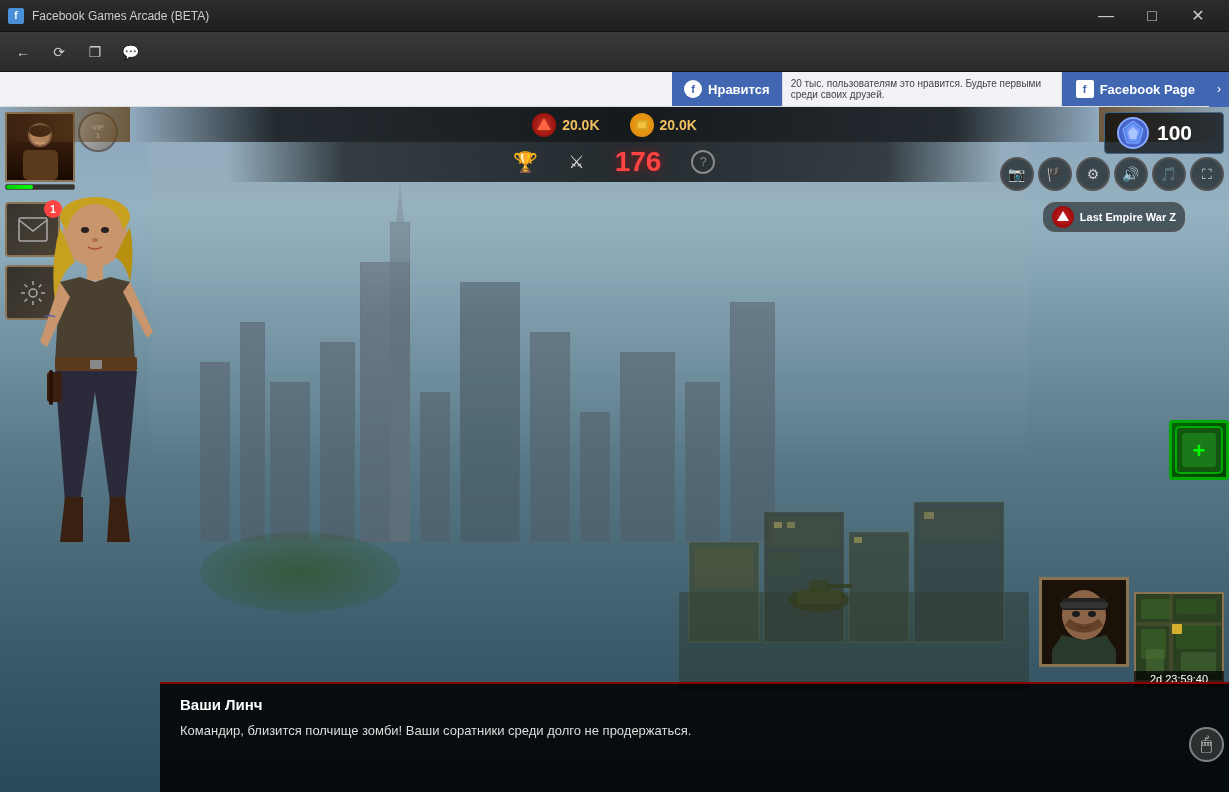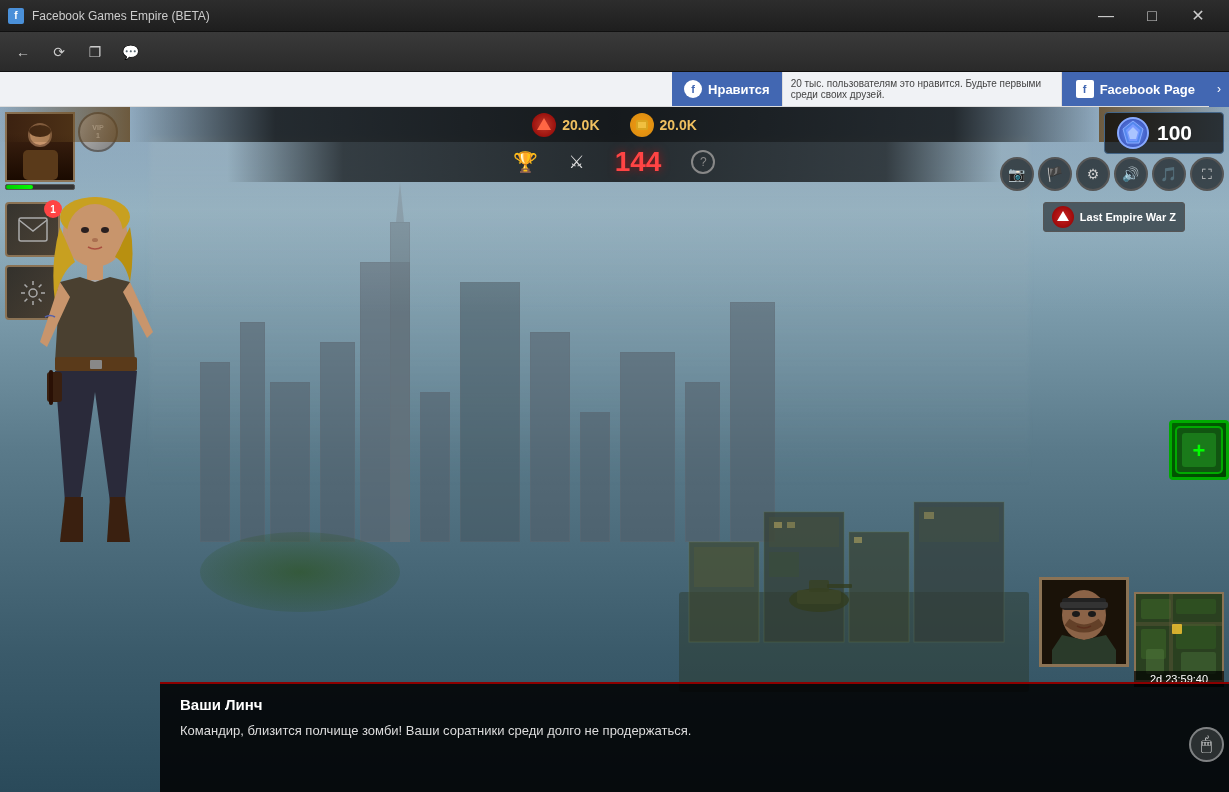--- a/index.html
+++ b/index.html
@@ -556,21 +556,21 @@
       border: 1px solid rgba(100,110,120,0.3);
     }
   </style>
 </head>
 <body>
 
 <div class="title-bar">
   <div class="title-bar-icon">
     <span>f</span>
   </div>
-  <span class="title-bar-text">Facebook Games Empire (BETA)</span>
+  <span class="title-bar-text">Facebook Games Arcade (BETA)</span>
   <div class="title-bar-controls">
     <button class="title-bar-btn">—</button>
     <button class="title-bar-btn">□</button>
     <button class="title-bar-btn close">✕</button>
   </div>
 </div>
 
 <div class="toolbar">
   <button class="toolbar-btn">←</button>
   <button class="toolbar-btn">⟳</button>
@@ -669,21 +669,21 @@
             <rect x="3" y="4" width="12" height="10" rx="2" fill="#DAA520"></rect>
             <rect x="5" y="6" width="8" height="6" fill="#F0C040"></rect>
           </svg>
         </div>
         <span>20.0K</span>
       </div>
     </div>
     <div class="deco-bar-bottom">
       <span class="trophy-icon">🏆</span>
       <span class="swords-icon">⚔</span>
-      <span class="battle-score">144</span>
+      <span class="battle-score">176</span>
       <div class="question-icon">?</div>
     </div>
   </div>
 
   <div class="crystal-display">
     <div class="crystal-icon">
       <svg width="28" height="28" viewBox="0 0 28 28">
         <polygon points="14,2 24,10 20,24 8,24 4,10" fill="#5588EE" stroke="#88AAFF" stroke-width="1"></polygon>
         <polygon points="14,5 21,11 18,22 10,22 7,11" fill="#7799FF"></polygon>
         <polygon points="14,8 19,13 17,20 11,20 9,13" fill="#AAC4FF"></polygon>
@@ -837,21 +837,21 @@
 
   <div class="dialog-box">
     <div class="dialog-name">Ваши Линч</div>
     <div class="dialog-text">Командир, близится полчище зомби! Ваши соратники среди долго не продержаться.</div>
   </div>
 
   <div class="cursor-indicator">
     <span style="color:white;font-size:18px;">🖱</span>
   </div>
 
-  <div style="position:absolute;top:95px;right:44px;display:flex;align-items:center;gap:6px;background:rgba(0,0,0,0.5);border:1px solid #555;padding:3px 8px;border-radius:3px;">
+  <div style="position:absolute;top:95px;right:44px;display:flex;align-items:center;gap:6px;background:rgba(0,0,0,0.5);border:1px solid #555;padding:3px 8px;border-radius:12px;">
     <div style="width:22px;height:22px;background:radial-gradient(#cc2222,#880000);border-radius:50%;display:flex;align-items:center;justify-content:center;">
       <svg width="14" height="14" viewBox="0 0 14 14">
         <polygon points="7,1 13,11 1,11" fill="white"></polygon>
       </svg>
     </div>
     <span style="color:white;font-size:11px;font-weight:bold;">Last Empire War Z</span>
   </div>
 
 </div>
 

